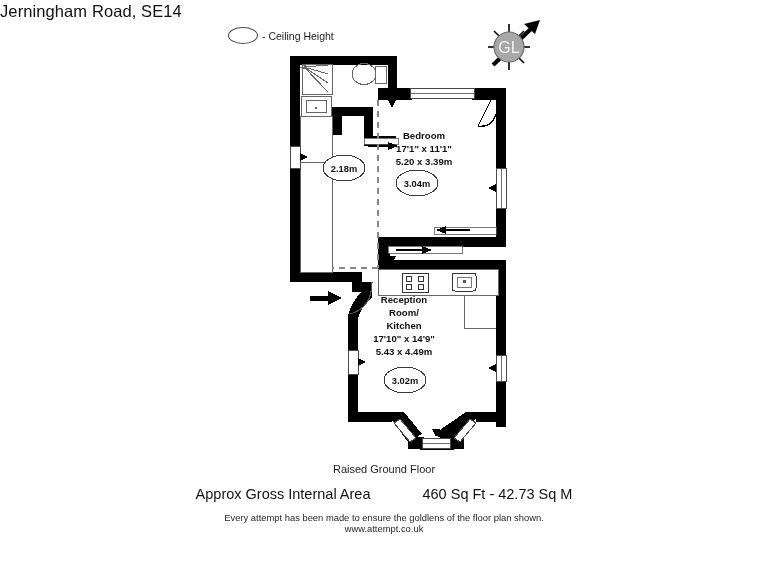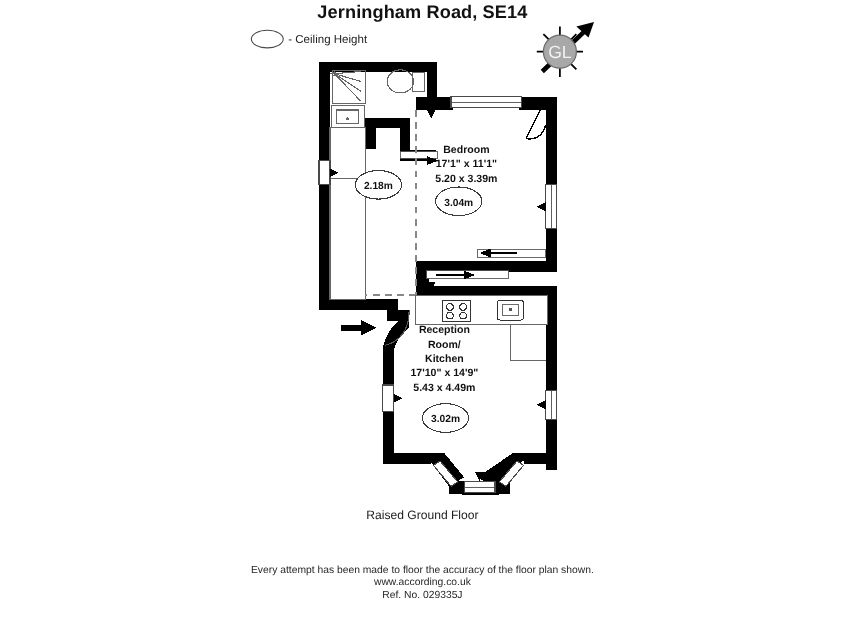--- a/index.html
+++ b/index.html
@@ -13,25 +13,24 @@
     position: relative;
     font-family: "Liberation Sans", sans-serif;
     color: #1b1b1b;
     overflow: hidden;
   }
   .abs { position: absolute; }
 
   
   #title {
     top: 2px; left: 0; width: 768px;
-    text-align: center;
+    text-align: left;
     font-size: 16.5px;
     letter-spacing: .1px;
     color: #111;
-    font-weight: bold;
   }
   #legend {
     top: 27px; left: 228px;
     display: flex; align-items: center; gap: 4px;
     font-size: 10.5px; color: #222; text-align: center;
   }
   #legend .oval {
     width: 28px; height: 15px;
     border: 1.2px solid #4a4a4a;
     border-radius: 50%;
@@ -297,19 +296,20 @@
       <text x="129" y="334" text-anchor="middle" font-size="9.3" font-family="Liberation Sans, sans-serif" fill="#111">3.02m</text>
     </g>
   </g>
 
 </svg>
 </div>
 
 <div class="abs" id="floor-label">Raised Ground Floor</div>
 
 <div class="abs" id="area-row">
+  <span>Approx Gross Internal Area</span>
+  <span>460 Sq Ft  - 42.73 Sq M</span>
 </div>
 
 <div class="abs" id="disclaimer">
-  <span class="ln">Every attempt has been made to floor the accuracy of the floor plan shown.</span>
-  <span class="ln">www.according.co.uk</span>
-  <span class="ln">Ref. No. 029335J</span>
+  <span class="ln">Every attempt has been made to ensure the goldlens of the floor plan shown.</span>
+  <span class="ln">www.attempt.co.uk</span>
 </div>
 
 </body></html>

